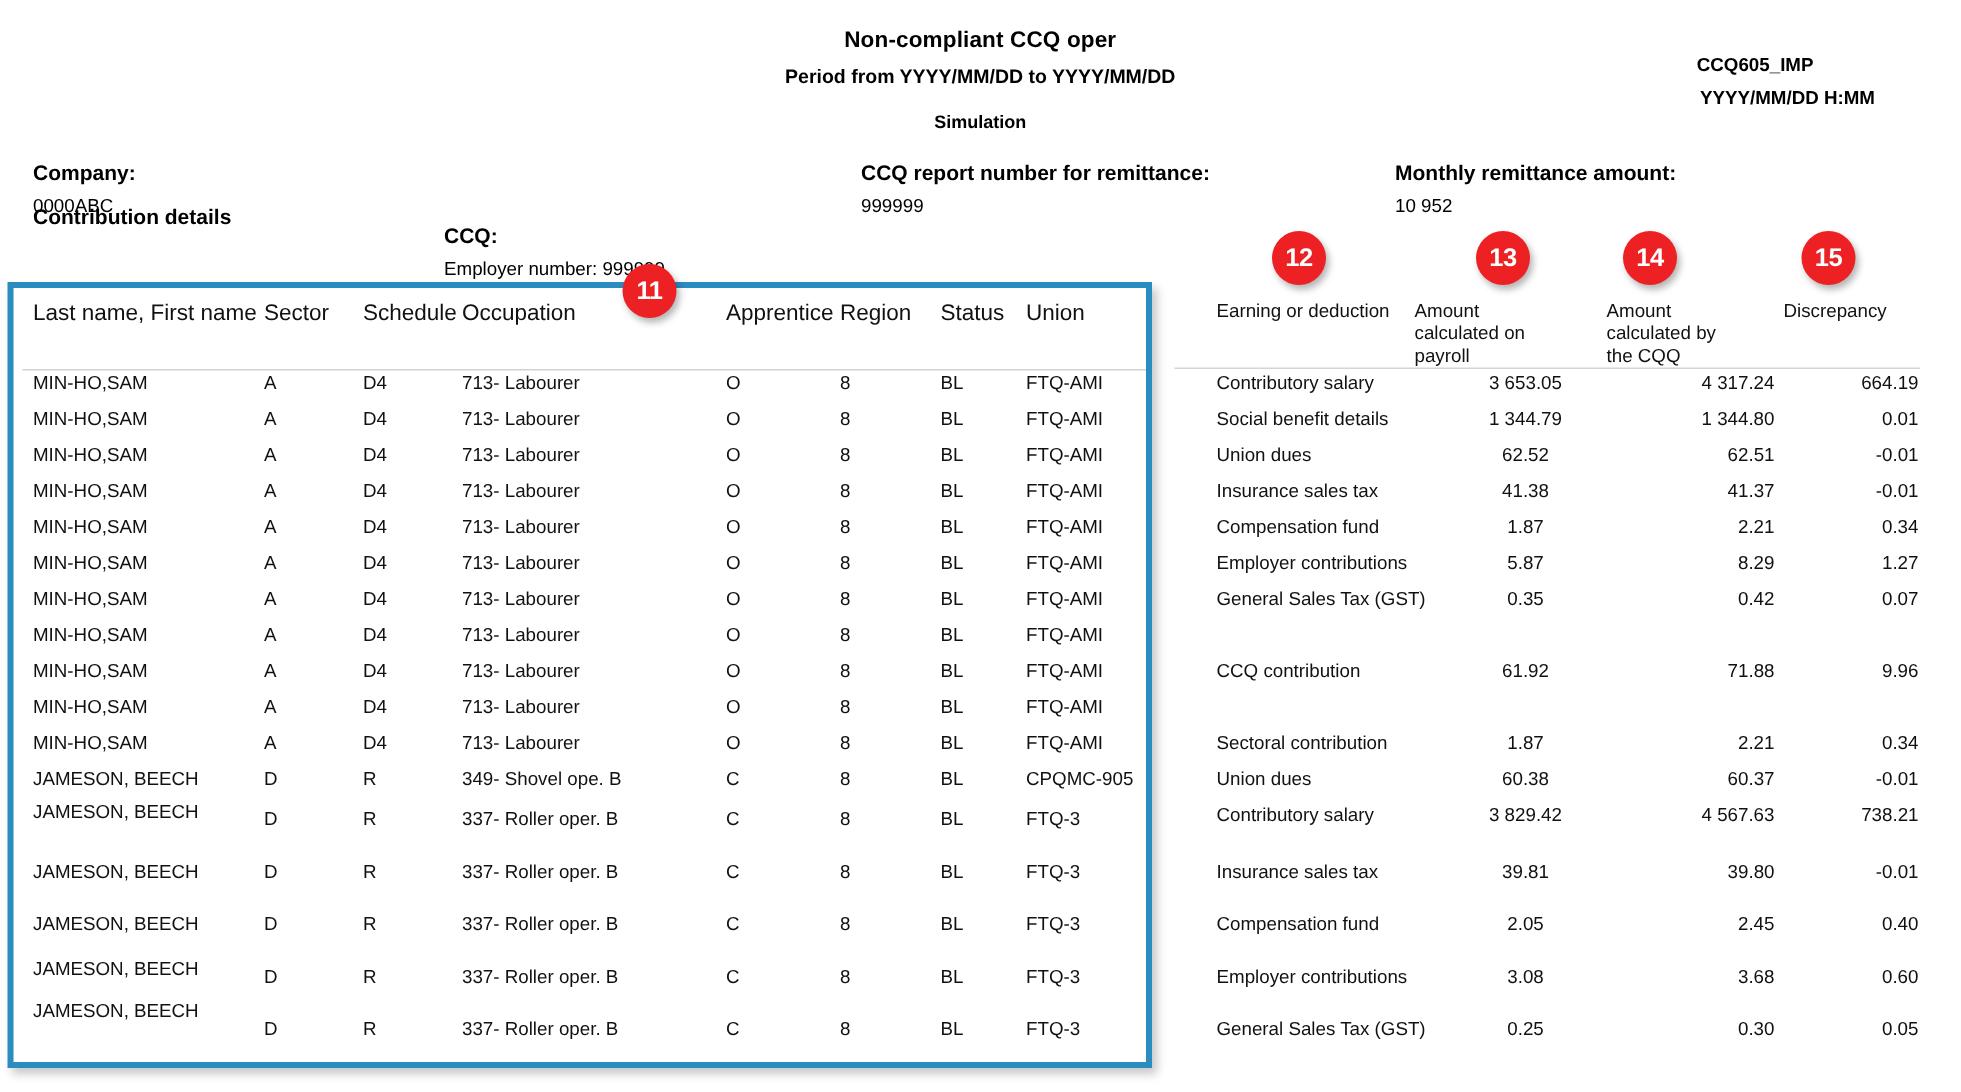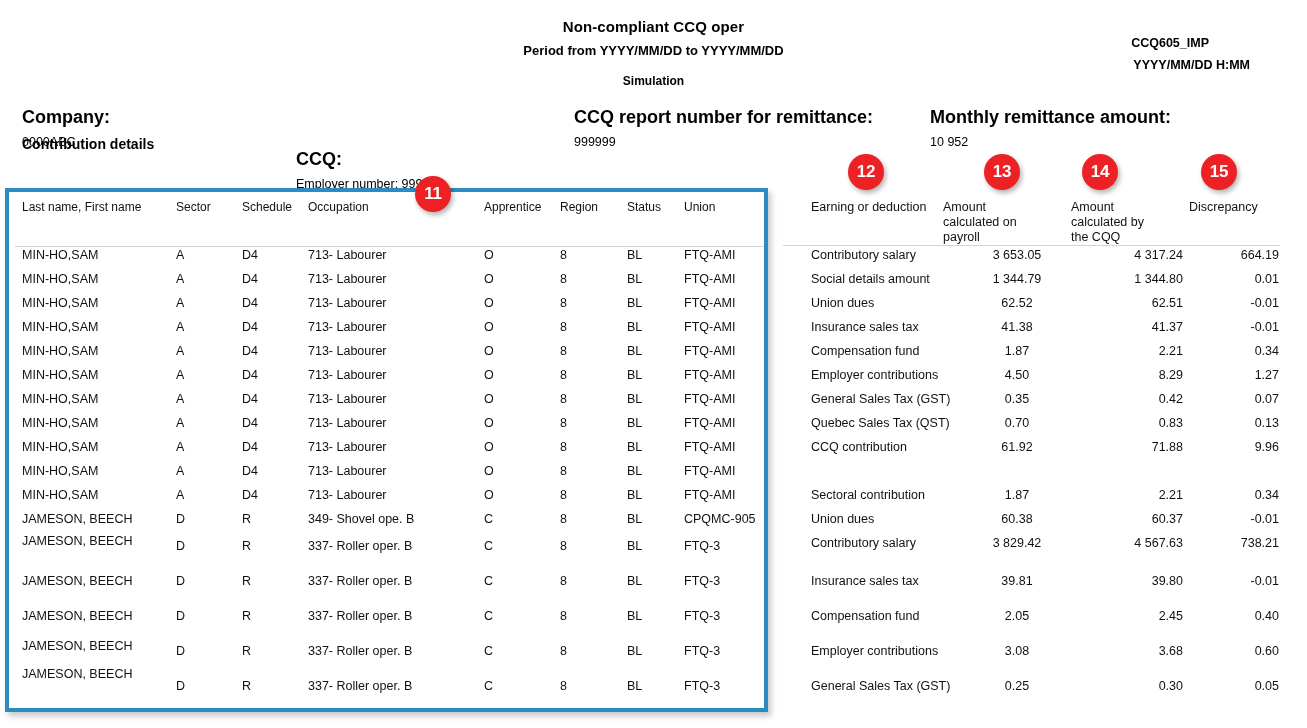--- a/index.html
+++ b/index.html
@@ -55,21 +55,21 @@
     right: 57px;
     top: 58px;
     font-size: 12.5px;
     font-weight: bold;
     text-align: left;
   }
 
   
   .meta-field { position: absolute; }
   .meta-label {
-    font-size: 18px;
+    font-size: 14px;
     font-weight: bold;
     white-space: nowrap;
   }
   .meta-value {
     font-size: 12.5px;
     font-weight: normal;
     margin-top: 7px;
     white-space: nowrap;
   }
   #meta-company   { left: 22px;  top: 107px; }
@@ -108,21 +108,21 @@
     box-sizing: border-box;
   }
   .lt-head {
     position: absolute;
     top: 12px;
     left: 0; right: 0;
     height: 46px;
   }
   .lt-head .cell {
     position: absolute;
-    font-size: 12px;
+    font-size: 15px;
     white-space: nowrap;
     color: #111;
   }
   .lt-rule {
     position: absolute;
     left: 10px;
     right: 4px;
     top: 58px;
     height: 1px;
     background: #d2d2d2;
@@ -443,21 +443,21 @@
   </div>
   <div class="rt-rule"></div>
   <div class="rt-body" id="amount-rows">
       <div class="rt-row" style="top: 0px;">
         <span class="cell c-ed">Contributory salary</span>
         <span class="cell c-payroll">3 653.05</span>
         <span class="cell c-cqq">4 317.24</span>
         <span class="cell c-disc disc-flag">664.19</span>
       </div>
       <div class="rt-row" style="top: 24px;">
-        <span class="cell c-ed">Social details amount</span>
+        <span class="cell c-ed">Social benefit details</span>
         <span class="cell c-payroll">1 344.79</span>
         <span class="cell c-cqq">1 344.80</span>
         <span class="cell c-disc">0.01</span>
       </div>
       <div class="rt-row" style="top: 48px;">
         <span class="cell c-ed">Union dues</span>
         <span class="cell c-payroll">62.52</span>
         <span class="cell c-cqq">62.51</span>
         <span class="cell c-disc">-0.01</span>
       </div>
@@ -468,36 +468,30 @@
         <span class="cell c-disc">-0.01</span>
       </div>
       <div class="rt-row" style="top: 96px;">
         <span class="cell c-ed">Compensation fund</span>
         <span class="cell c-payroll">1.87</span>
         <span class="cell c-cqq">2.21</span>
         <span class="cell c-disc disc-flag">0.34</span>
       </div>
       <div class="rt-row" style="top: 120px;">
         <span class="cell c-ed">Employer contributions</span>
-        <span class="cell c-payroll">4.50</span>
+        <span class="cell c-payroll">5.87</span>
         <span class="cell c-cqq">8.29</span>
         <span class="cell c-disc disc-flag">1.27</span>
       </div>
       <div class="rt-row" style="top: 144px;">
         <span class="cell c-ed">General Sales Tax (GST)</span>
         <span class="cell c-payroll">0.35</span>
         <span class="cell c-cqq">0.42</span>
         <span class="cell c-disc disc-flag">0.07</span>
       </div>
-      <div class="rt-row" style="top: 168px;">
-        <span class="cell c-ed">Quebec Sales Tax (QST)</span>
-        <span class="cell c-payroll">0.70</span>
-        <span class="cell c-cqq">0.83</span>
-        <span class="cell c-disc disc-flag">0.13</span>
-      </div>
       <div class="rt-row" style="top: 192px;">
         <span class="cell c-ed">CCQ contribution</span>
         <span class="cell c-payroll">61.92</span>
         <span class="cell c-cqq">71.88</span>
         <span class="cell c-disc disc-flag">9.96</span>
       </div>
       <div class="rt-row" style="top: 240px;">
         <span class="cell c-ed">Sectoral contribution</span>
         <span class="cell c-payroll">1.87</span>
         <span class="cell c-cqq">2.21</span>

